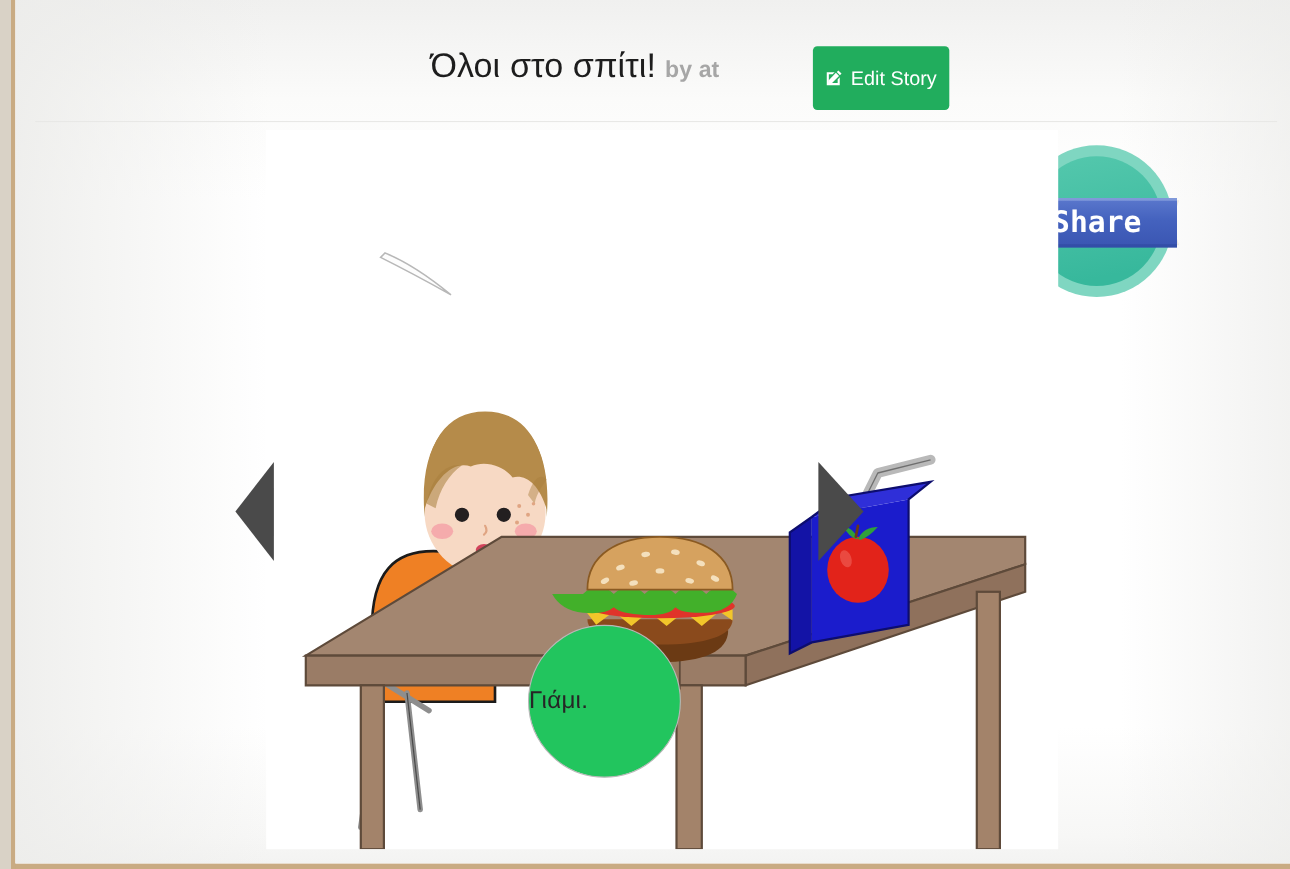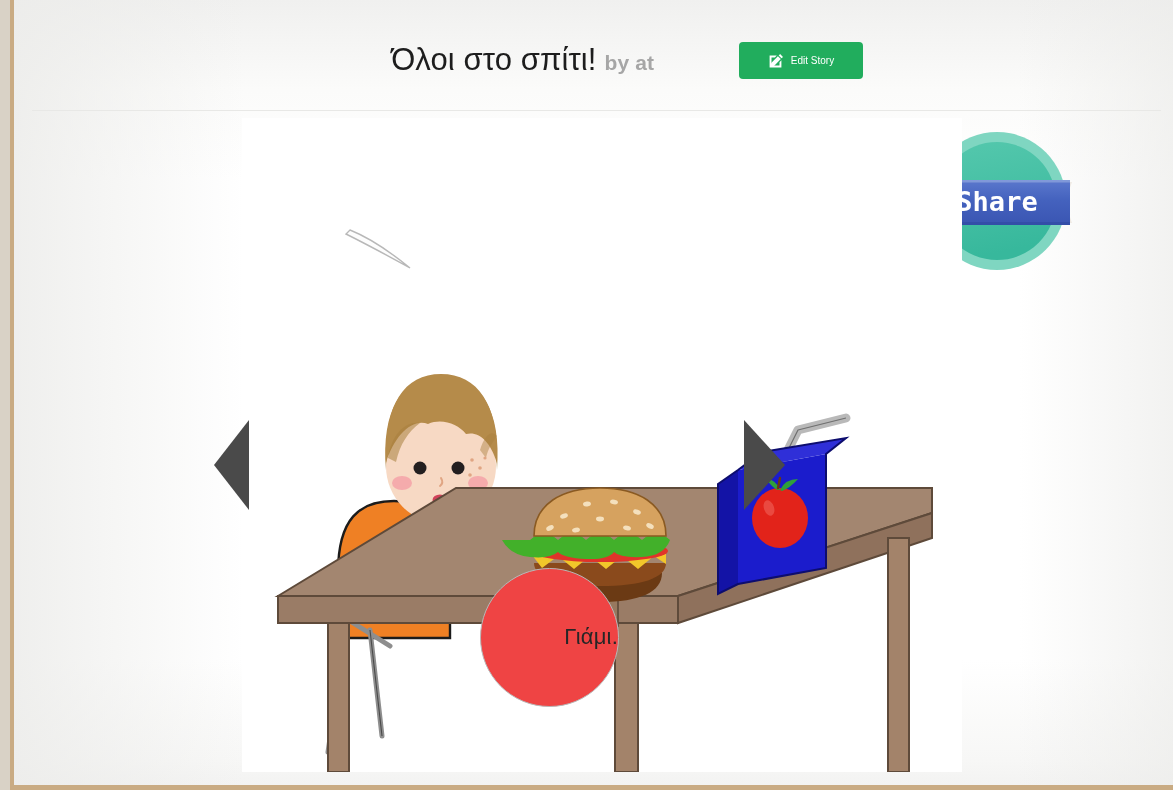--- a/index.html
+++ b/index.html
@@ -87,26 +87,26 @@
     font-weight: 700;
     margin-left: 8px;
     vertical-align: baseline;
   }
 
   #edit-story-button {
     position: absolute;
     left: 725px;
     top: 42px;
     width: 124px;
-    height: 37px;
+    height: 58px;
     background: #21ad5d;
     border: none;
     border-radius: 4px;
     color: #ffffff;
-    font-size: 10px;
+    font-size: 18px;
     font-family: "Liberation Sans", sans-serif;
     display: flex;
     align-items: center;
     justify-content: center;
     gap: 7px;
     cursor: pointer;
     padding: 0;
   }
   #edit-icon { display: block; width: 16px; height: 16px; flex: 0 0 auto; }
 
@@ -168,25 +168,25 @@
   }
 
   
   #speech-bubble {
     position: absolute;
     left: 238px;
     top: 450px;
     width: 137px;
     height: 137px;
     border-radius: 50%;
-    background: #ef4444;
+    background: #22c55e;
     border: 1.4px solid #b8b8b8;
     display: flex;
     align-items: center;
-    justify-content: flex-end;
+    justify-content: flex-start;
     z-index: 4;
   }
   #speech-bubble-text {
     font-size: 22px;
     color: #262626;
     letter-spacing: .2px;
     margin-top: -2px;
   }
 
   #scene-svg {

